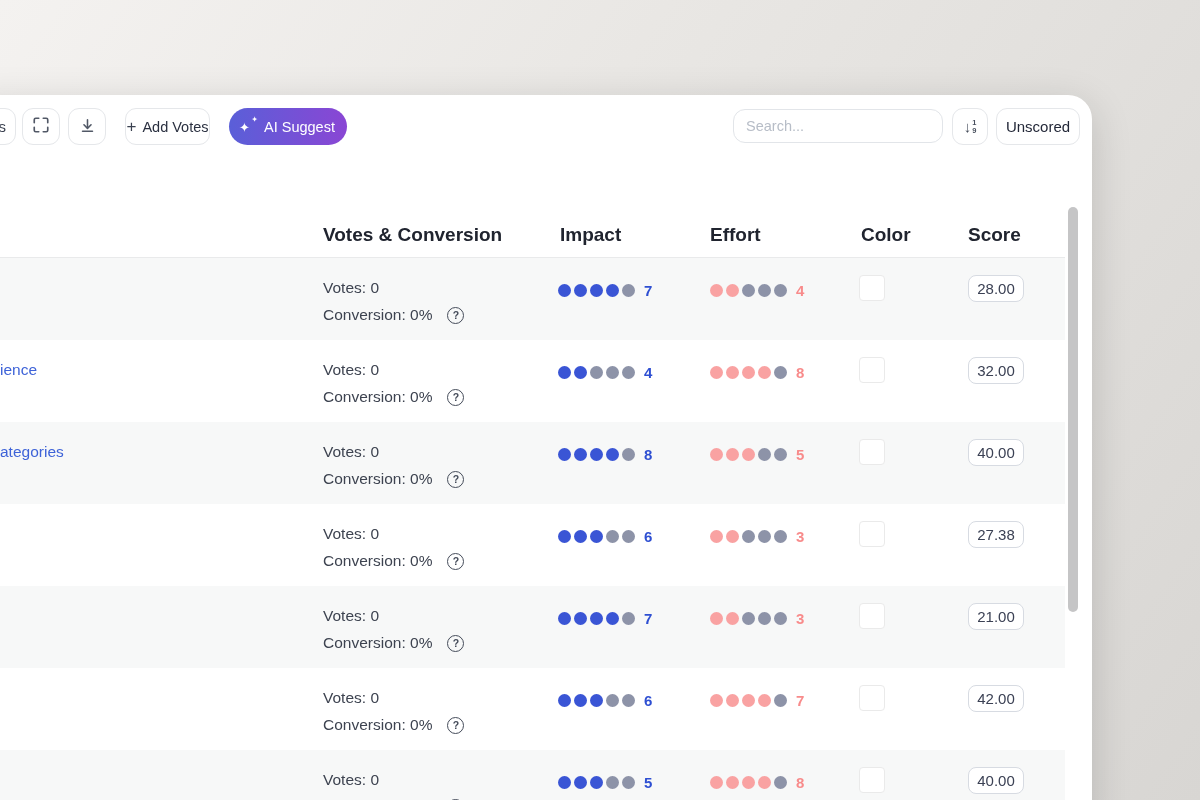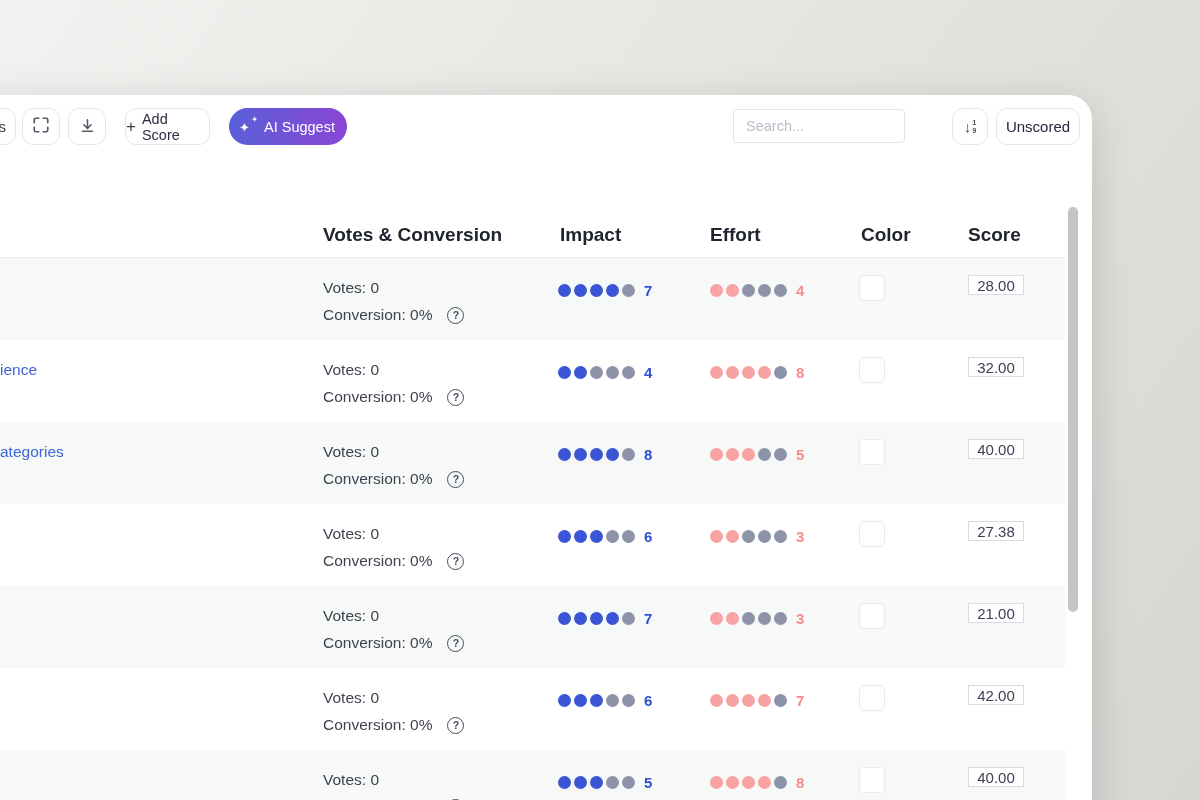--- a/index.html
+++ b/index.html
@@ -21,22 +21,22 @@
   .btn-fullscreen { left:62px; width:38px; }
   .btn-download { left:108px; width:38px; }
   .btn-addpost { left:165px; width:85px; color:#2a3040; font-size:14.5px; gap:6px; }
   .btn-addpost .plus { font-size:17px; font-weight:400; color:#3a4150; }
   .btn-ai { left:269px; width:118px; height:37px; border:none; border-radius:19px;
     background:linear-gradient(90deg,var(--accent-from),var(--accent-to));
     color:#fff; font-size:14.5px; gap:7px; }
   .spark-wrap { position:relative; width:16px; height:16px; }
   .spark-big { position:absolute; left:-2px; top:2px; font-size:13px; line-height:13px; }
   .spark-small { position:absolute; right:-1px; top:-3px; font-size:8px; line-height:8px; }
-  .search-box { position:absolute; left:773px; top:1px; width:172px; height:34px;
-    border:1px solid #e2e5e9; border-radius:4px; padding:0 12px; font-size:14.5px;
+  .search-box { position:absolute; left:773px; top:1px; width:210px; height:34px;
+    border:1px solid #e2e5e9; border-radius:12px; padding:0 12px; font-size:14.5px;
     color:#333; background:#fff; font-family:"Liberation Sans",sans-serif; }
   .search-box::placeholder { color:#b7bdc7; }
   .btn-sort { left:992px; width:36px; gap:1px; }
   .sort-arrow { font-size:15px; color:#49505e; }
   .sort-digits { display:flex; flex-direction:column; font-size:7.5px; line-height:8px;
     color:#49505e; font-weight:700; }
   .btn-unscored { left:1036px; width:84px; color:#232838; font-size:15px; }
 
   
   .thead { position:absolute; left:0; top:115px; width:1105px; height:48px;
@@ -61,22 +61,22 @@
   .dots { display:flex; gap:3px; }
   .dot { width:13px; height:13px; border-radius:50%; }
   .dot-blue { background:var(--impact-blue); }
   .dot-pink { background:var(--effort-pink); }
   .dot-gray { background:var(--dot-gray); }
   .dot-num { font-size:15px; font-weight:700; margin-left:2px; }
   .num-blue { color:var(--impact-num); }
   .num-pink { color:var(--effort-num); }
   .color-swatch { position:absolute; left:899px; top:17px; width:26px; height:26px;
     background:#fff; border:1px solid #eaeaea; border-radius:4px; cursor:pointer; }
-  .score-badge { position:absolute; left:1008px; top:17px; min-width:56px; height:20px;
-    border:1px solid #d7dbe2; border-radius:0; background:#fff; color:#3b4154;
+  .score-badge { position:absolute; left:1008px; top:17px; min-width:56px; height:27px;
+    border:1px solid #d7dbe2; border-radius:8px; background:#fff; color:#3b4154;
     font-size:15px; font-weight:400; display:flex; align-items:center;
     justify-content:center; padding:0 1px; cursor:text; }
 
   .scrollbar-thumb { position:absolute; left:1108px; top:112px; width:10px; height:405px;
     background:#c5c5c6; border-radius:5px; cursor:grab; }
 </style>
 </head>
 <body>
 
 <div class="canvas">
@@ -101,21 +101,21 @@
           <svg width="17" height="17" viewBox="0 0 24 24" fill="none" stroke-width="2.2" stroke-linecap="round" stroke-linejoin="round">
             <path d="M12 4v11"></path>
               <path d="m7 11 5 5 5-5"></path>
               <path d="M5 20h14"></path>
           </svg>
         </span>
       </div>
 
       <div class="tbtn btn-addpost">
         <span class="plus">+</span>
-        <span>Add Score</span>
+        <span>Add Votes</span>
       </div>
 
       <div class="tbtn btn-ai">
         <span class="spark-wrap">
           <span class="spark-big">✦</span>
           <span class="spark-small">✦</span>
         </span>
         <span>AI Suggest</span>
       </div>
 

